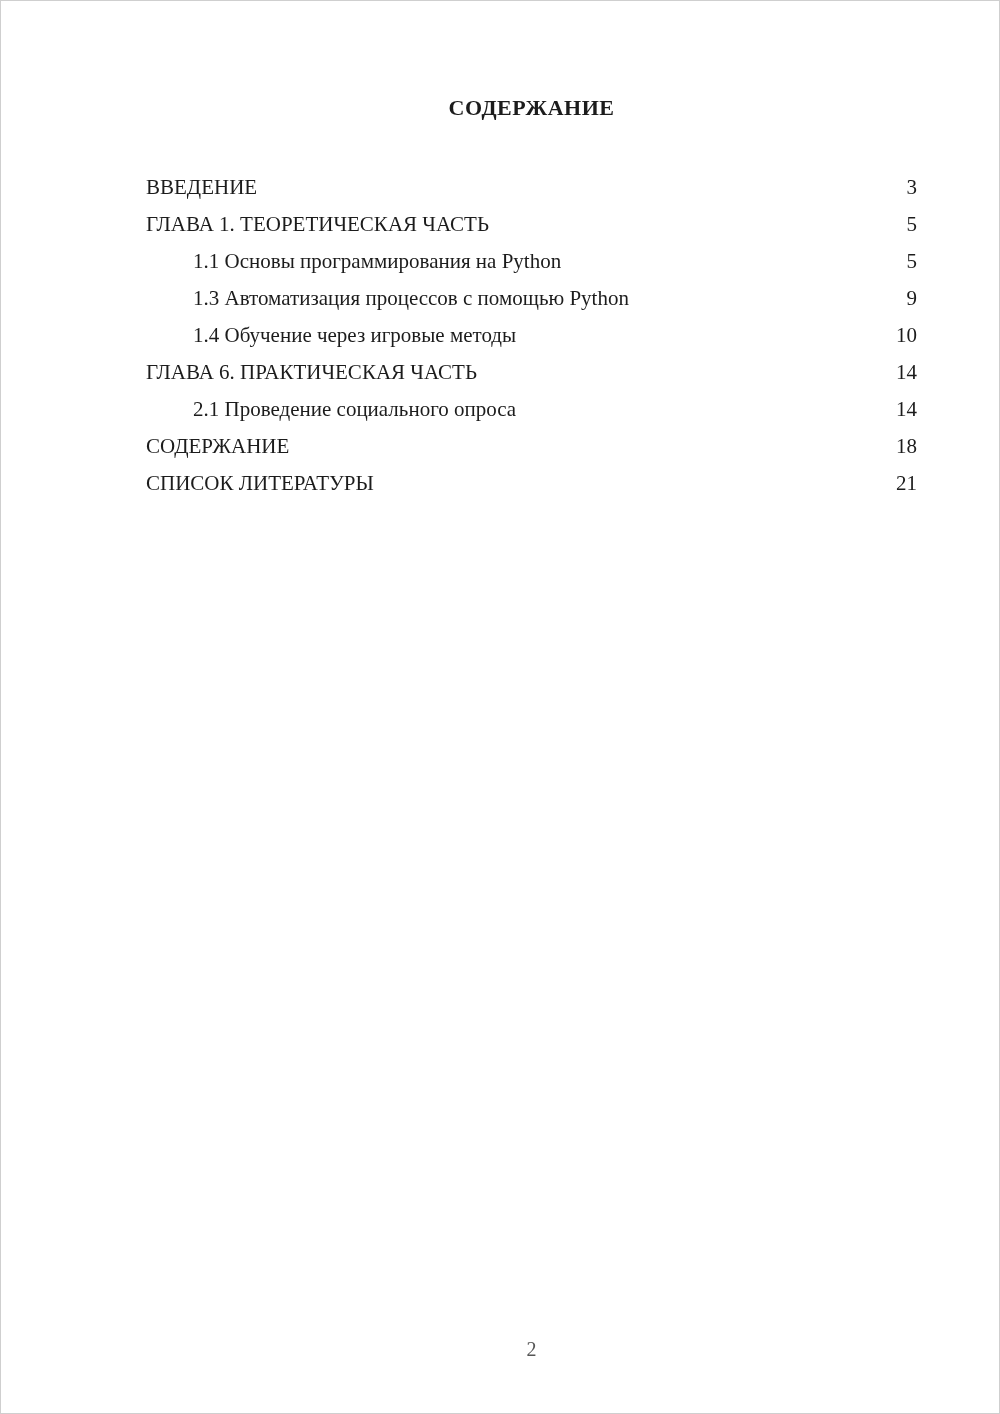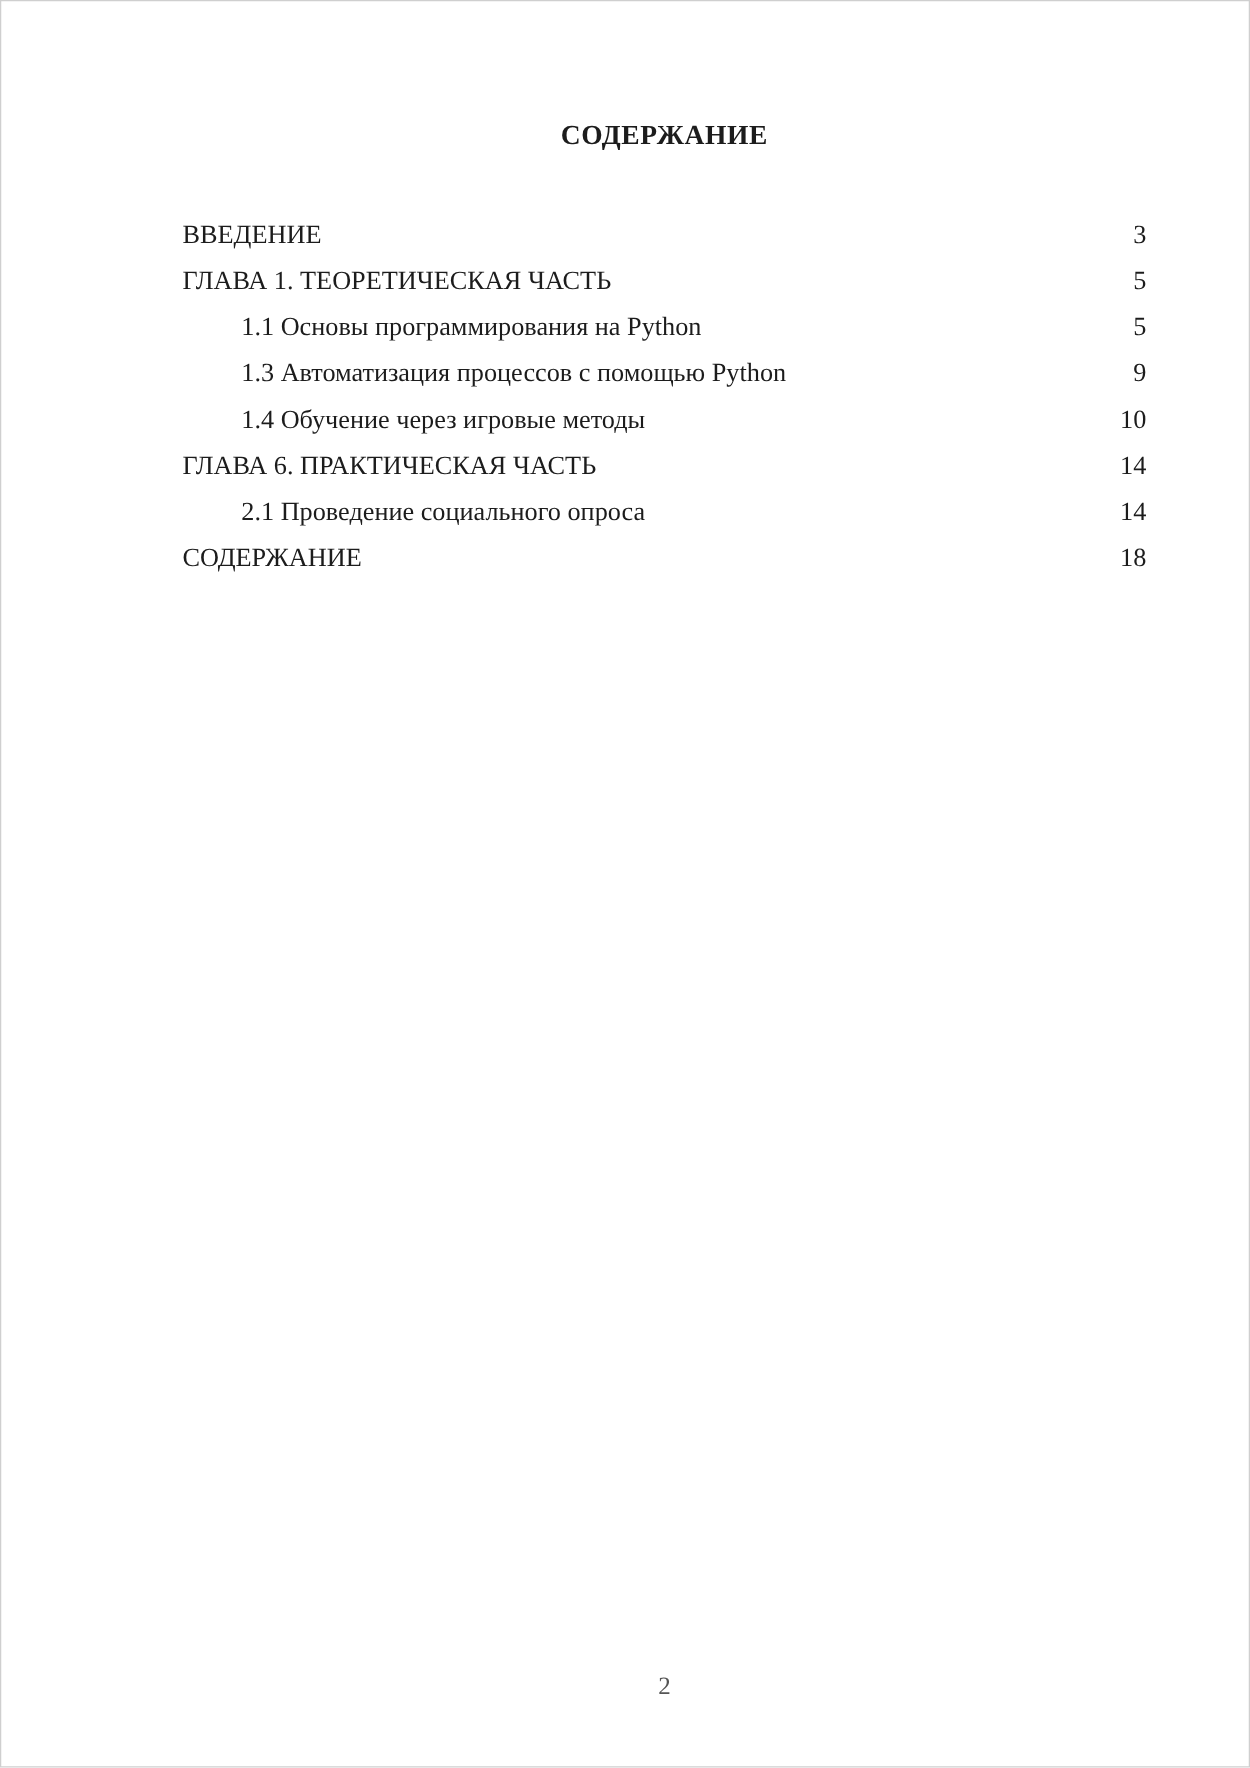--- a/index.html
+++ b/index.html
@@ -102,16 +102,20 @@
         <span class="toc-page">14</span>
       </div>
       <div class="toc-row indent">
         <span class="toc-label">2.1 Проведение социального опроса</span>
         <span class="toc-page">14</span>
       </div>
       <div class="toc-row">
         <span class="toc-label">СОДЕРЖАНИЕ</span>
         <span class="toc-page">18</span>
       </div>
+      <div class="toc-row">
+        <span class="toc-label">СПИСОК ЛИТЕРАТУРЫ</span>
+        <span class="toc-page">21</span>
+      </div>
     </div>
 
   <div class="footer-page-number">2</div>
 </div>
 
 </body></html>

